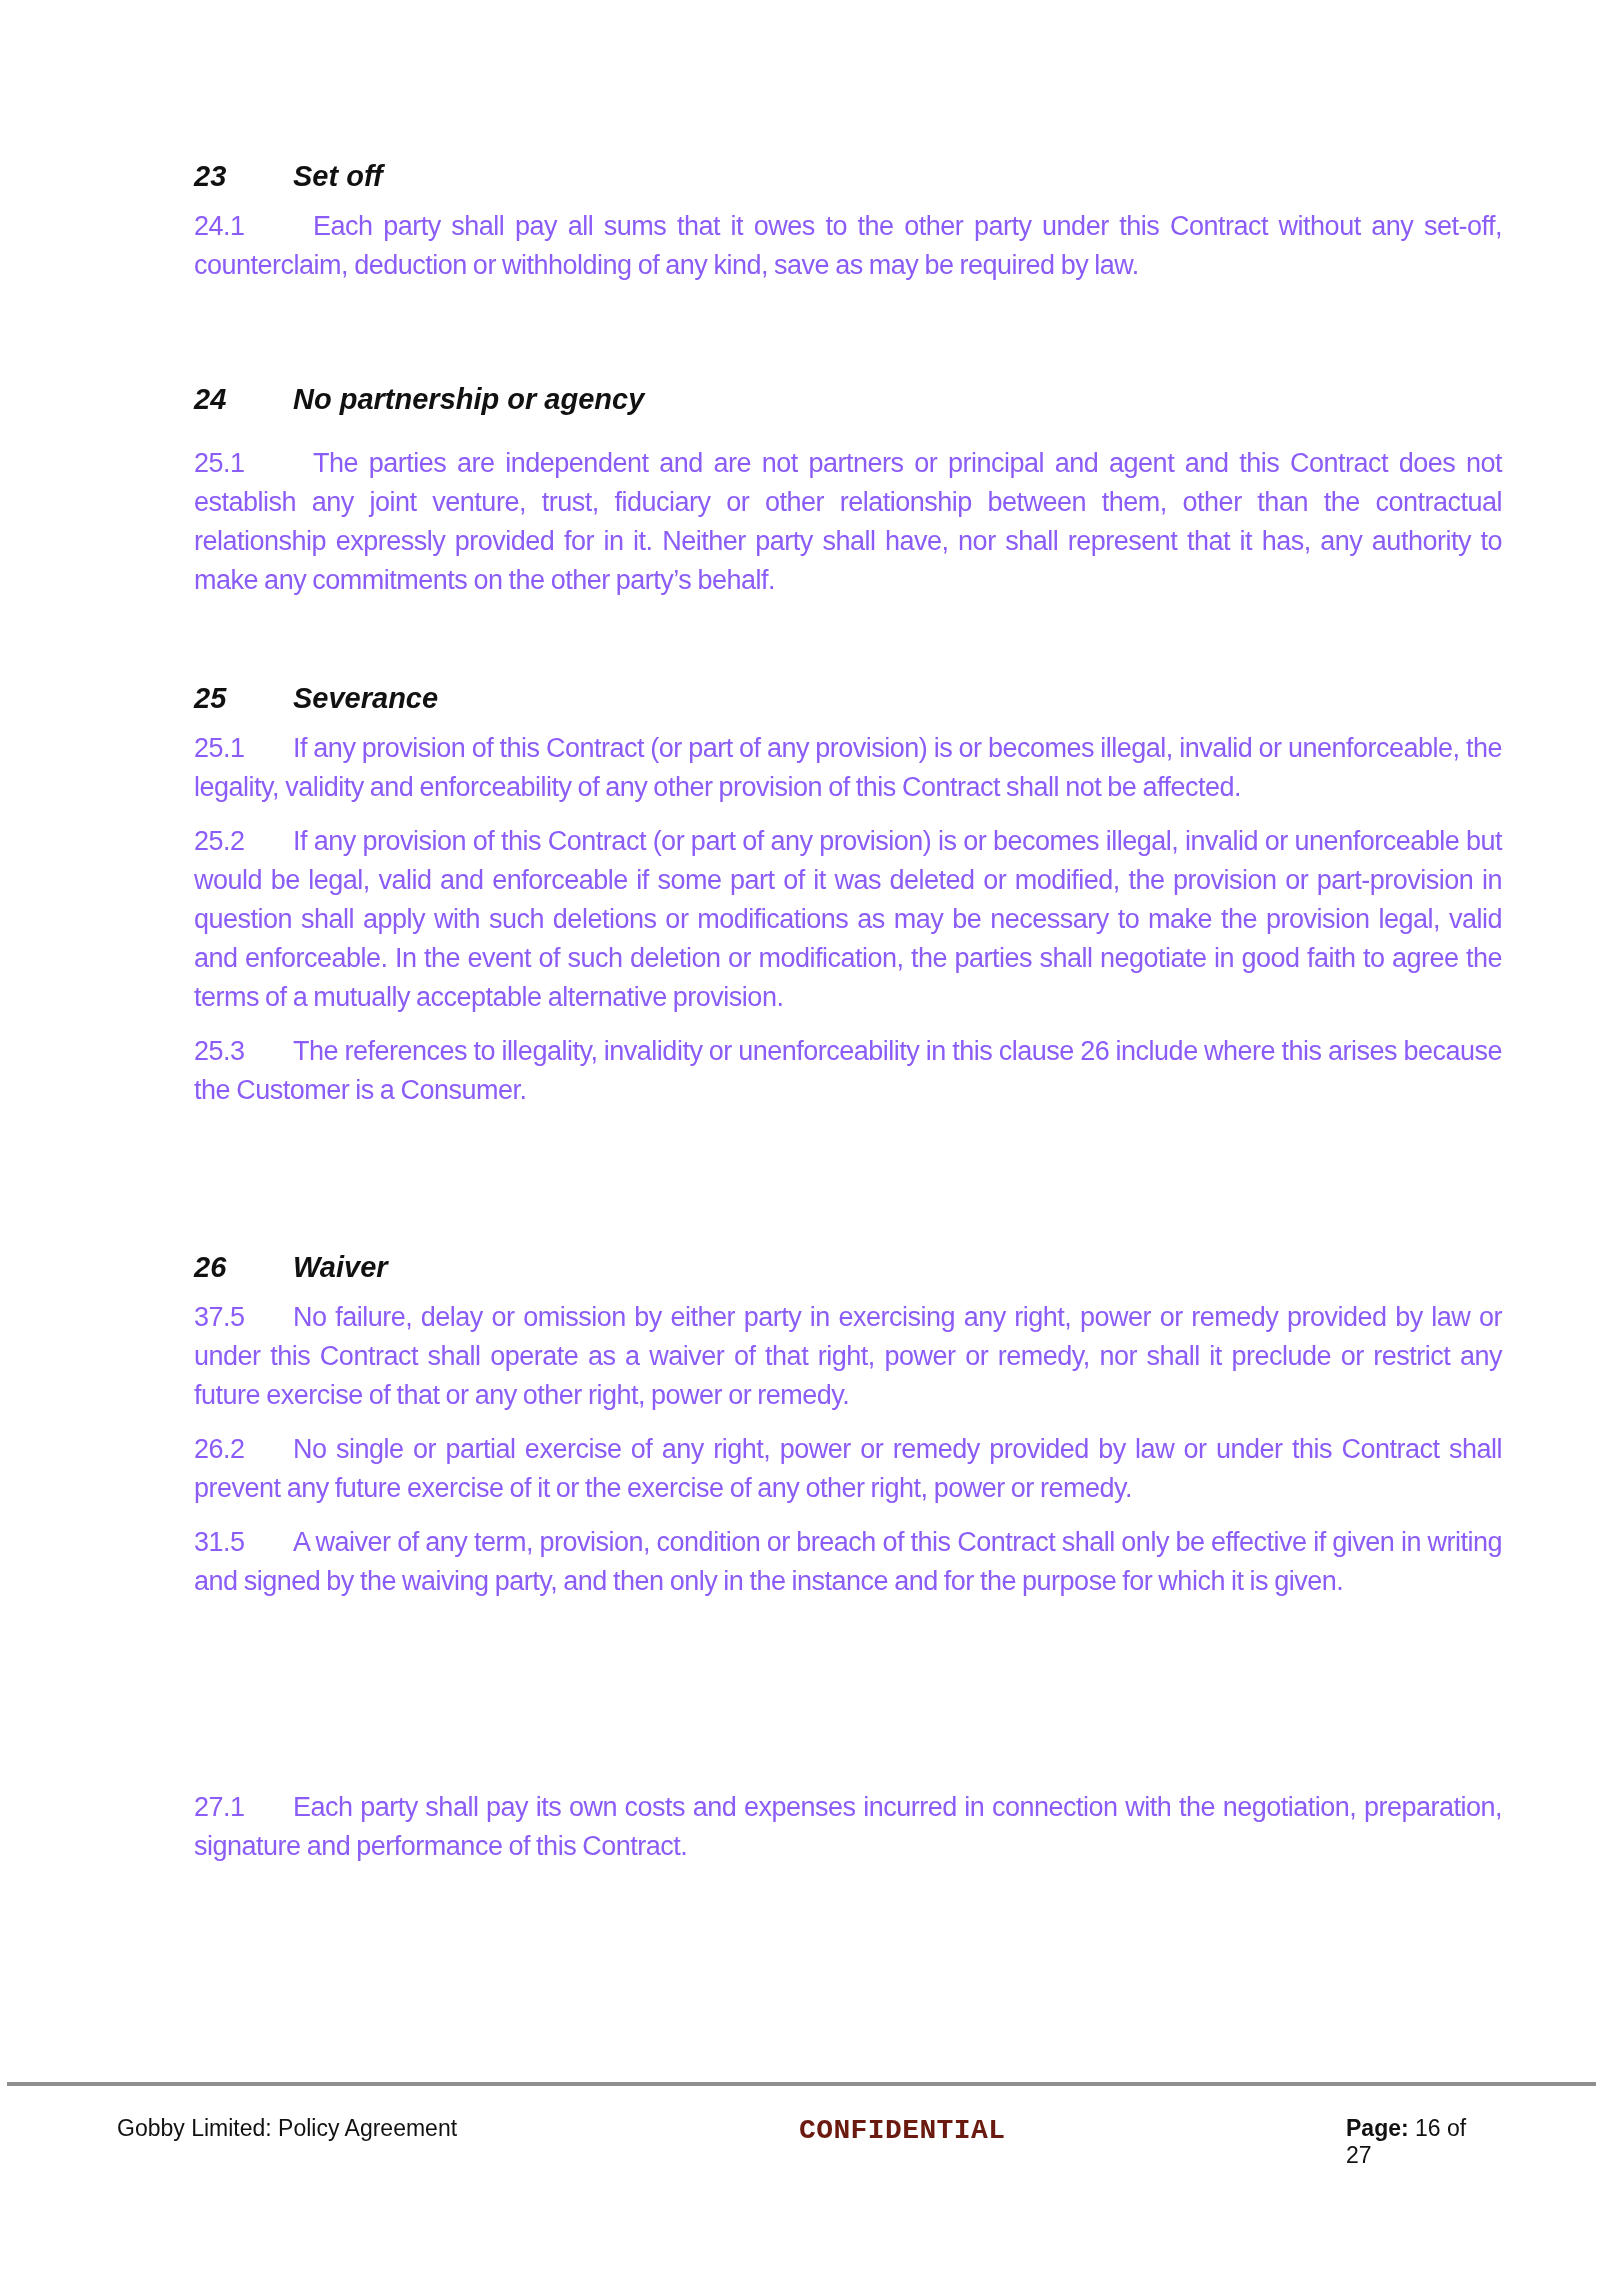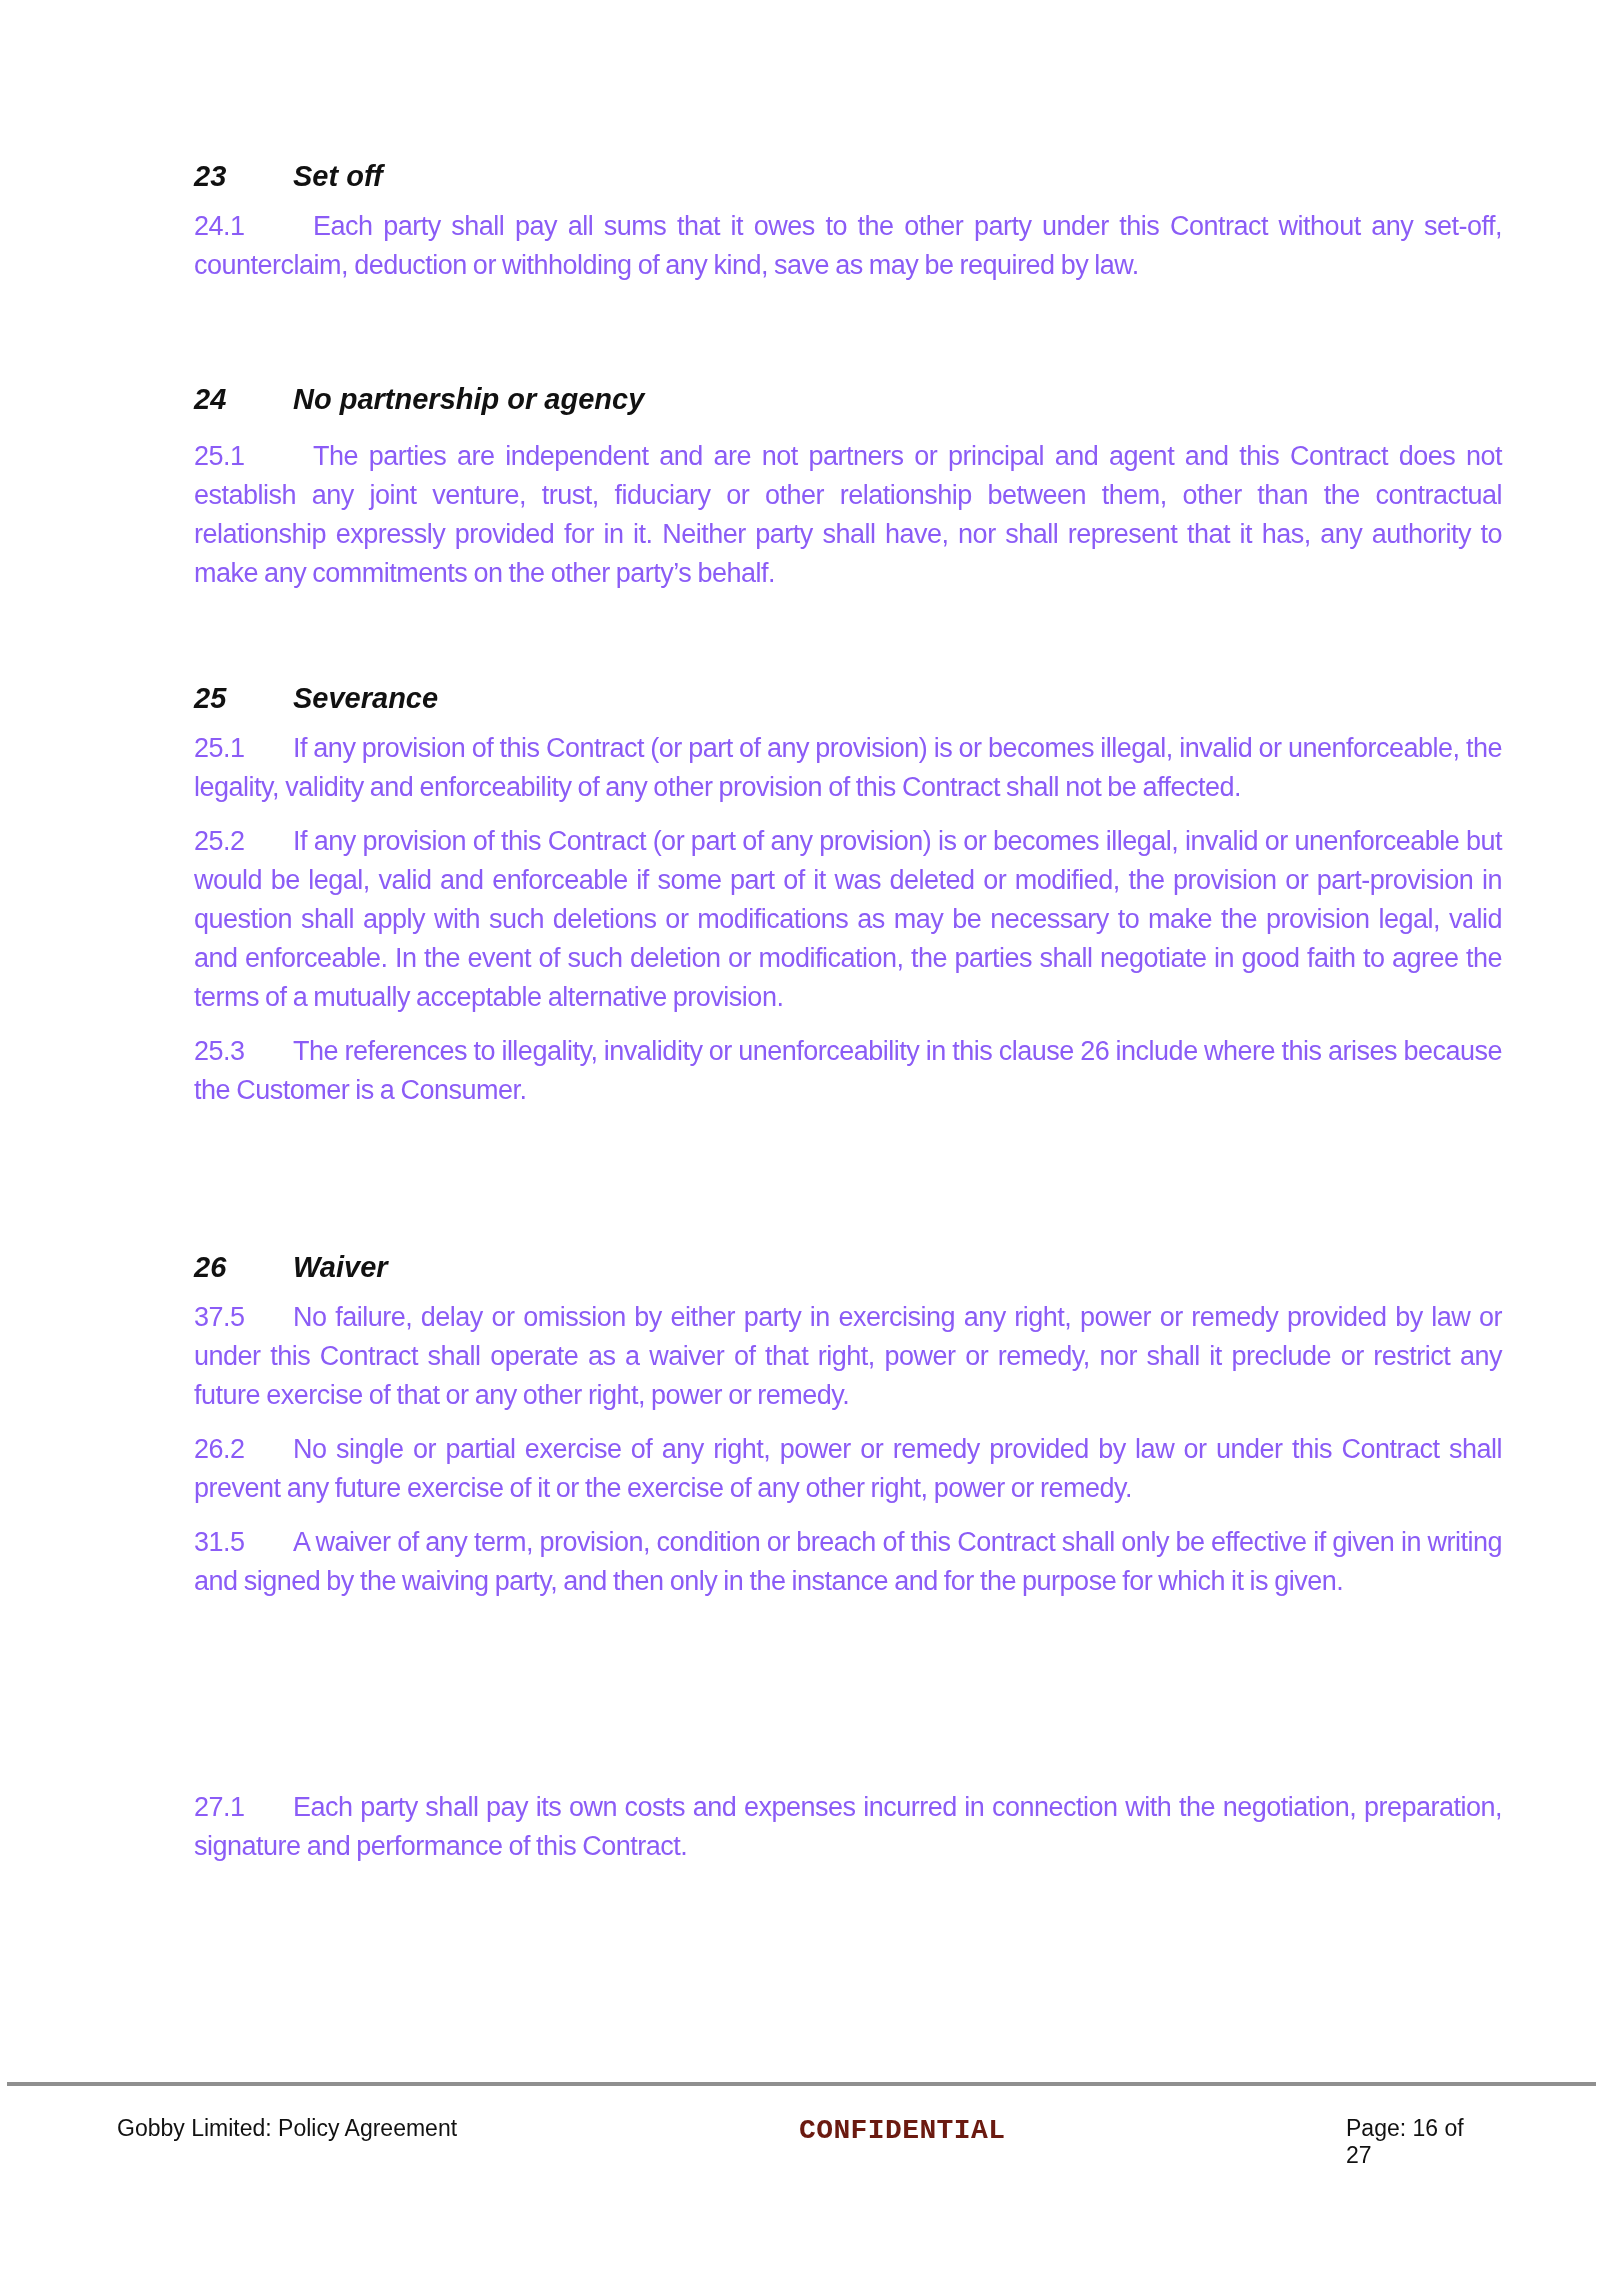--- a/index.html
+++ b/index.html
@@ -13,41 +13,41 @@
   .para { font-size: 27px; line-height: 39px; text-align: justify; margin: 0 0 15px 0;
           color: #8b5cf6; letter-spacing: -0.5px; word-spacing: -0.9px; }
   .para .pnum { display: inline-block; min-width: 99px; }
   .para .pnum.wide { min-width: 119px; }
   .footer-rule { position: absolute; left: 7.2px; top: 2082px; width: 1589px; height: 3.6px; background: #8f8f8f; }
   .footer { position: absolute; top: 2115px; left: 0; width: 1492px; height: 36px; font-size: 23px; }
   .footer-left { position: absolute; left: 117px; top: 0; color: #111; }
   .footer-center { position: absolute; left: 799px; top: 0; color: #6b1a10; font-weight: bold;
                    font-family: "Liberation Mono", monospace; font-size: 28px; letter-spacing: 0.4px; }
   .footer-right { position: absolute; left: 1346px; top: 0; color: #111; }
-  .footer-right b { font-weight: normal; text-align: right; }
+  .footer-right b { font-weight: bold; text-align: right; }
 </style>
 </head>
 <body>
 
 <div class="content">
 
   <div class="section" style="top:157px">
     <div class="heading">
       <span class="num">23</span><span>Set off</span>
     </div>
     <p class="para" style="margin-top:10.7px">
       <span class="pnum wide">24.1</span><span>Each party shall pay all sums that it owes to the other party under this Contract without any set-off, counterclaim, deduction or withholding of any kind, save as may be required by law.</span>
     </p>
   </div>
 
   <div class="section" style="top:380px">
     <div class="heading">
       <span class="num">24</span><span>No partnership or agency</span>
     </div>
-    <p class="para" style="margin-top:18px">
+    <p class="para" style="margin-top:25px">
       <span class="pnum wide">25.1</span><span>The parties are independent and are not partners or principal and agent and this Contract does not establish any joint venture, trust, fiduciary or other relationship between them, other than the contractual relationship expressly provided for in it. Neither party shall have, nor shall represent that it has, any authority to make any commitments on the other party’s behalf.</span>
     </p>
   </div>
 
   <div class="section" style="top:679px">
     <div class="heading">
       <span class="num">25</span><span>Severance</span>
     </div>
     <p class="para" style="margin-top:10.7px">
       <span class="pnum">25.1</span><span>If any provision of this Contract (or part of any provision) is or becomes illegal, invalid or unenforceable, the legality, validity and enforceability of any other provision of this Contract shall not be affected.</span>

